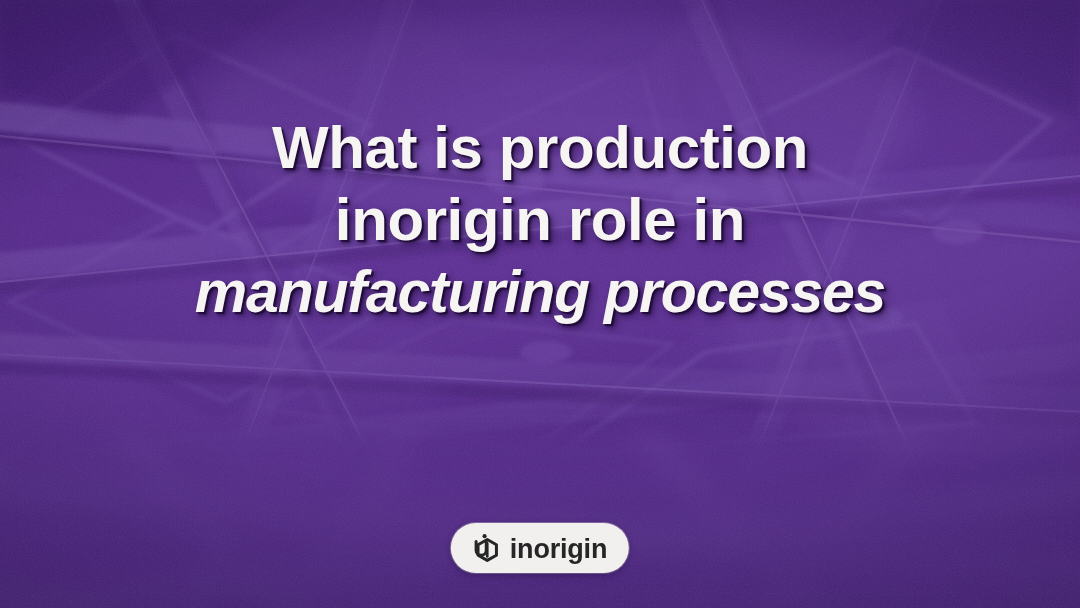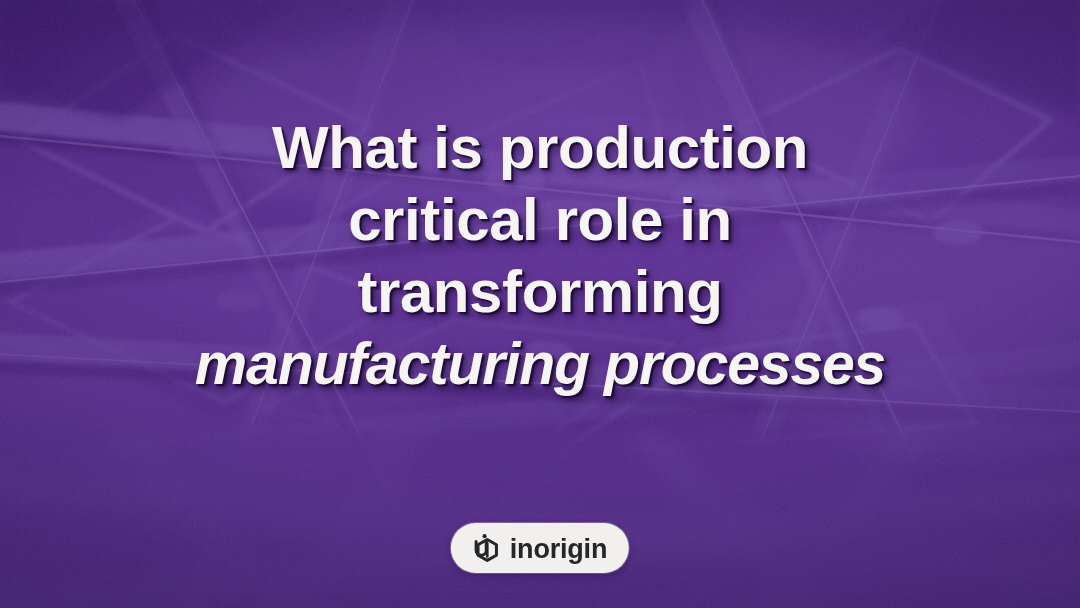--- a/index.html
+++ b/index.html
@@ -293,22 +293,21 @@
     <div id="bg-tint"></div>
     <div id="bg-vignette"></div>
 
     <svg id="bg-grain" viewBox="0 0 1080 608" preserveAspectRatio="none">
       <rect width="1080" height="608" filter="url(#grainFilter)" opacity="0.5"></rect>
     </svg>
   </div>
 
   <div id="headline">
     <span class="headline-line">What is production</span>
-    <span class="headline-line">critical role in</span>
-    <span class="headline-line">transforming</span>
+    <span class="headline-line">inorigin role in</span>
     <span class="headline-line wide">manufacturing processes</span>
   </div>
 
   <div id="logo-pill">
 
     <svg id="logo-mark" viewBox="0 0 64 64">
 
       <circle cx="30.5" cy="6.5" r="4.3" fill="#262626"></circle>
 
       <path d="M36 13.5 L55 24.2 L55 45.8 L36 56.5 L17 45.8 L17 24.2 Z" fill="none" stroke="#262626" stroke-width="6.2" stroke-linejoin="round"></path>

